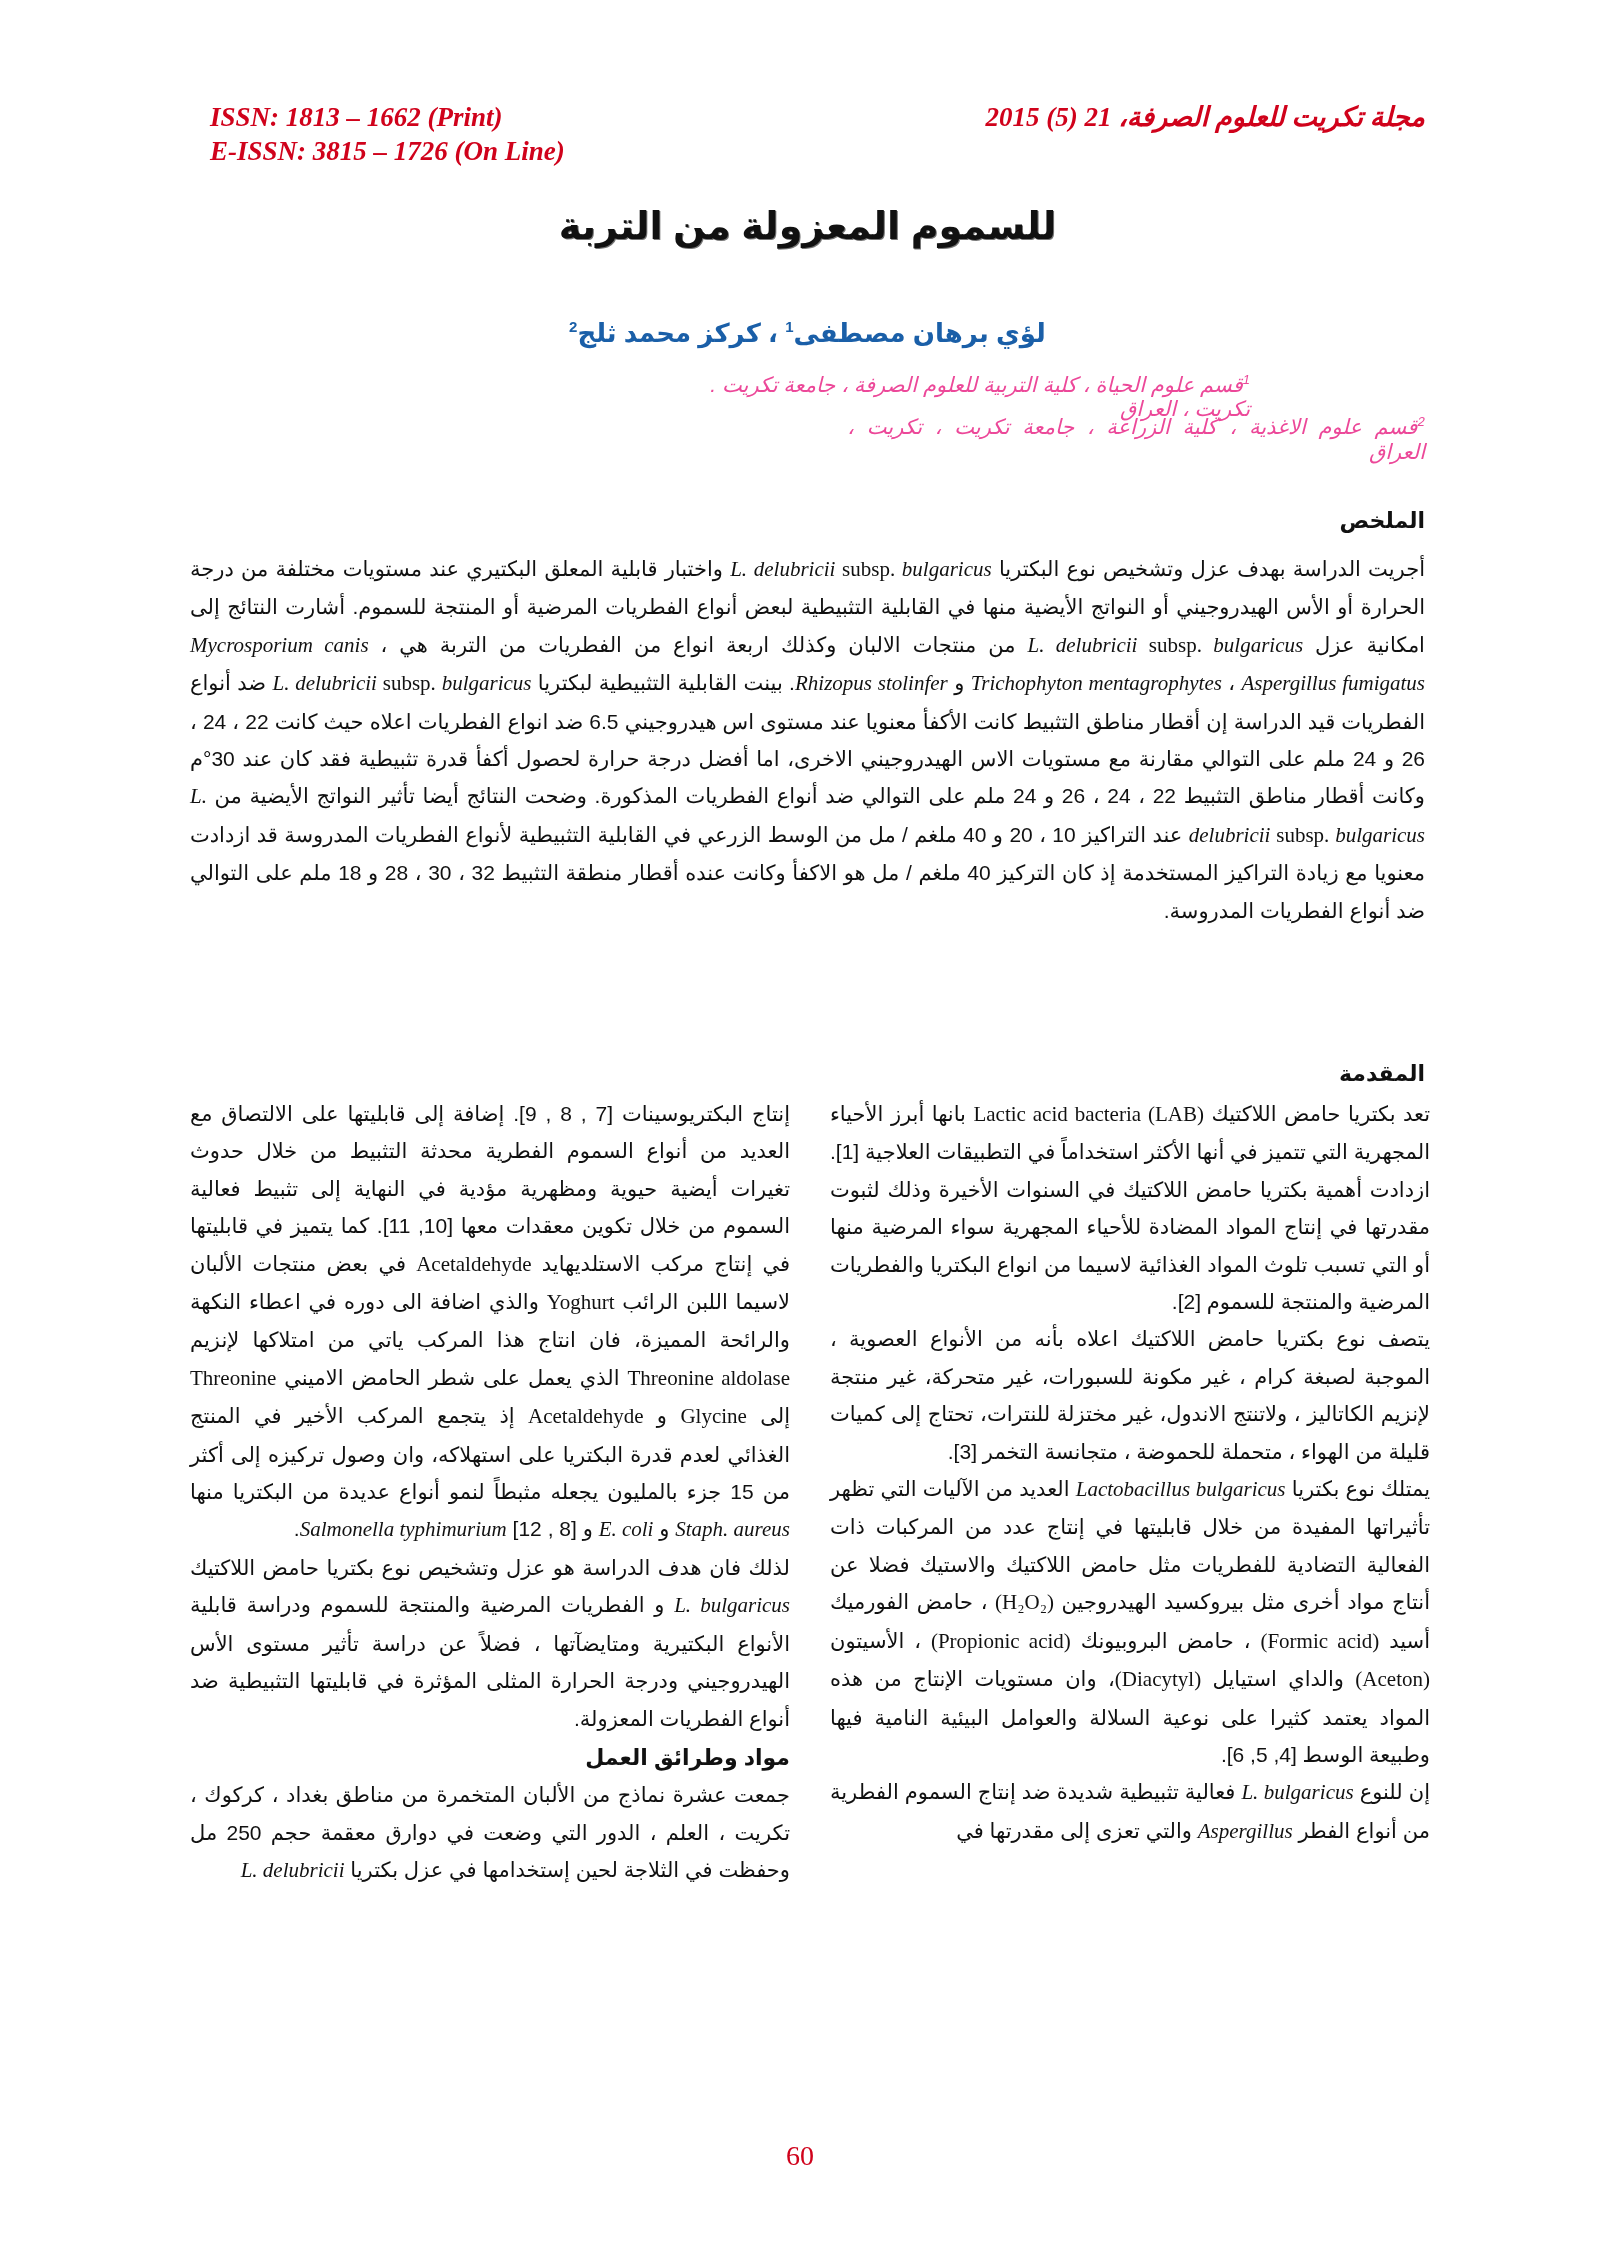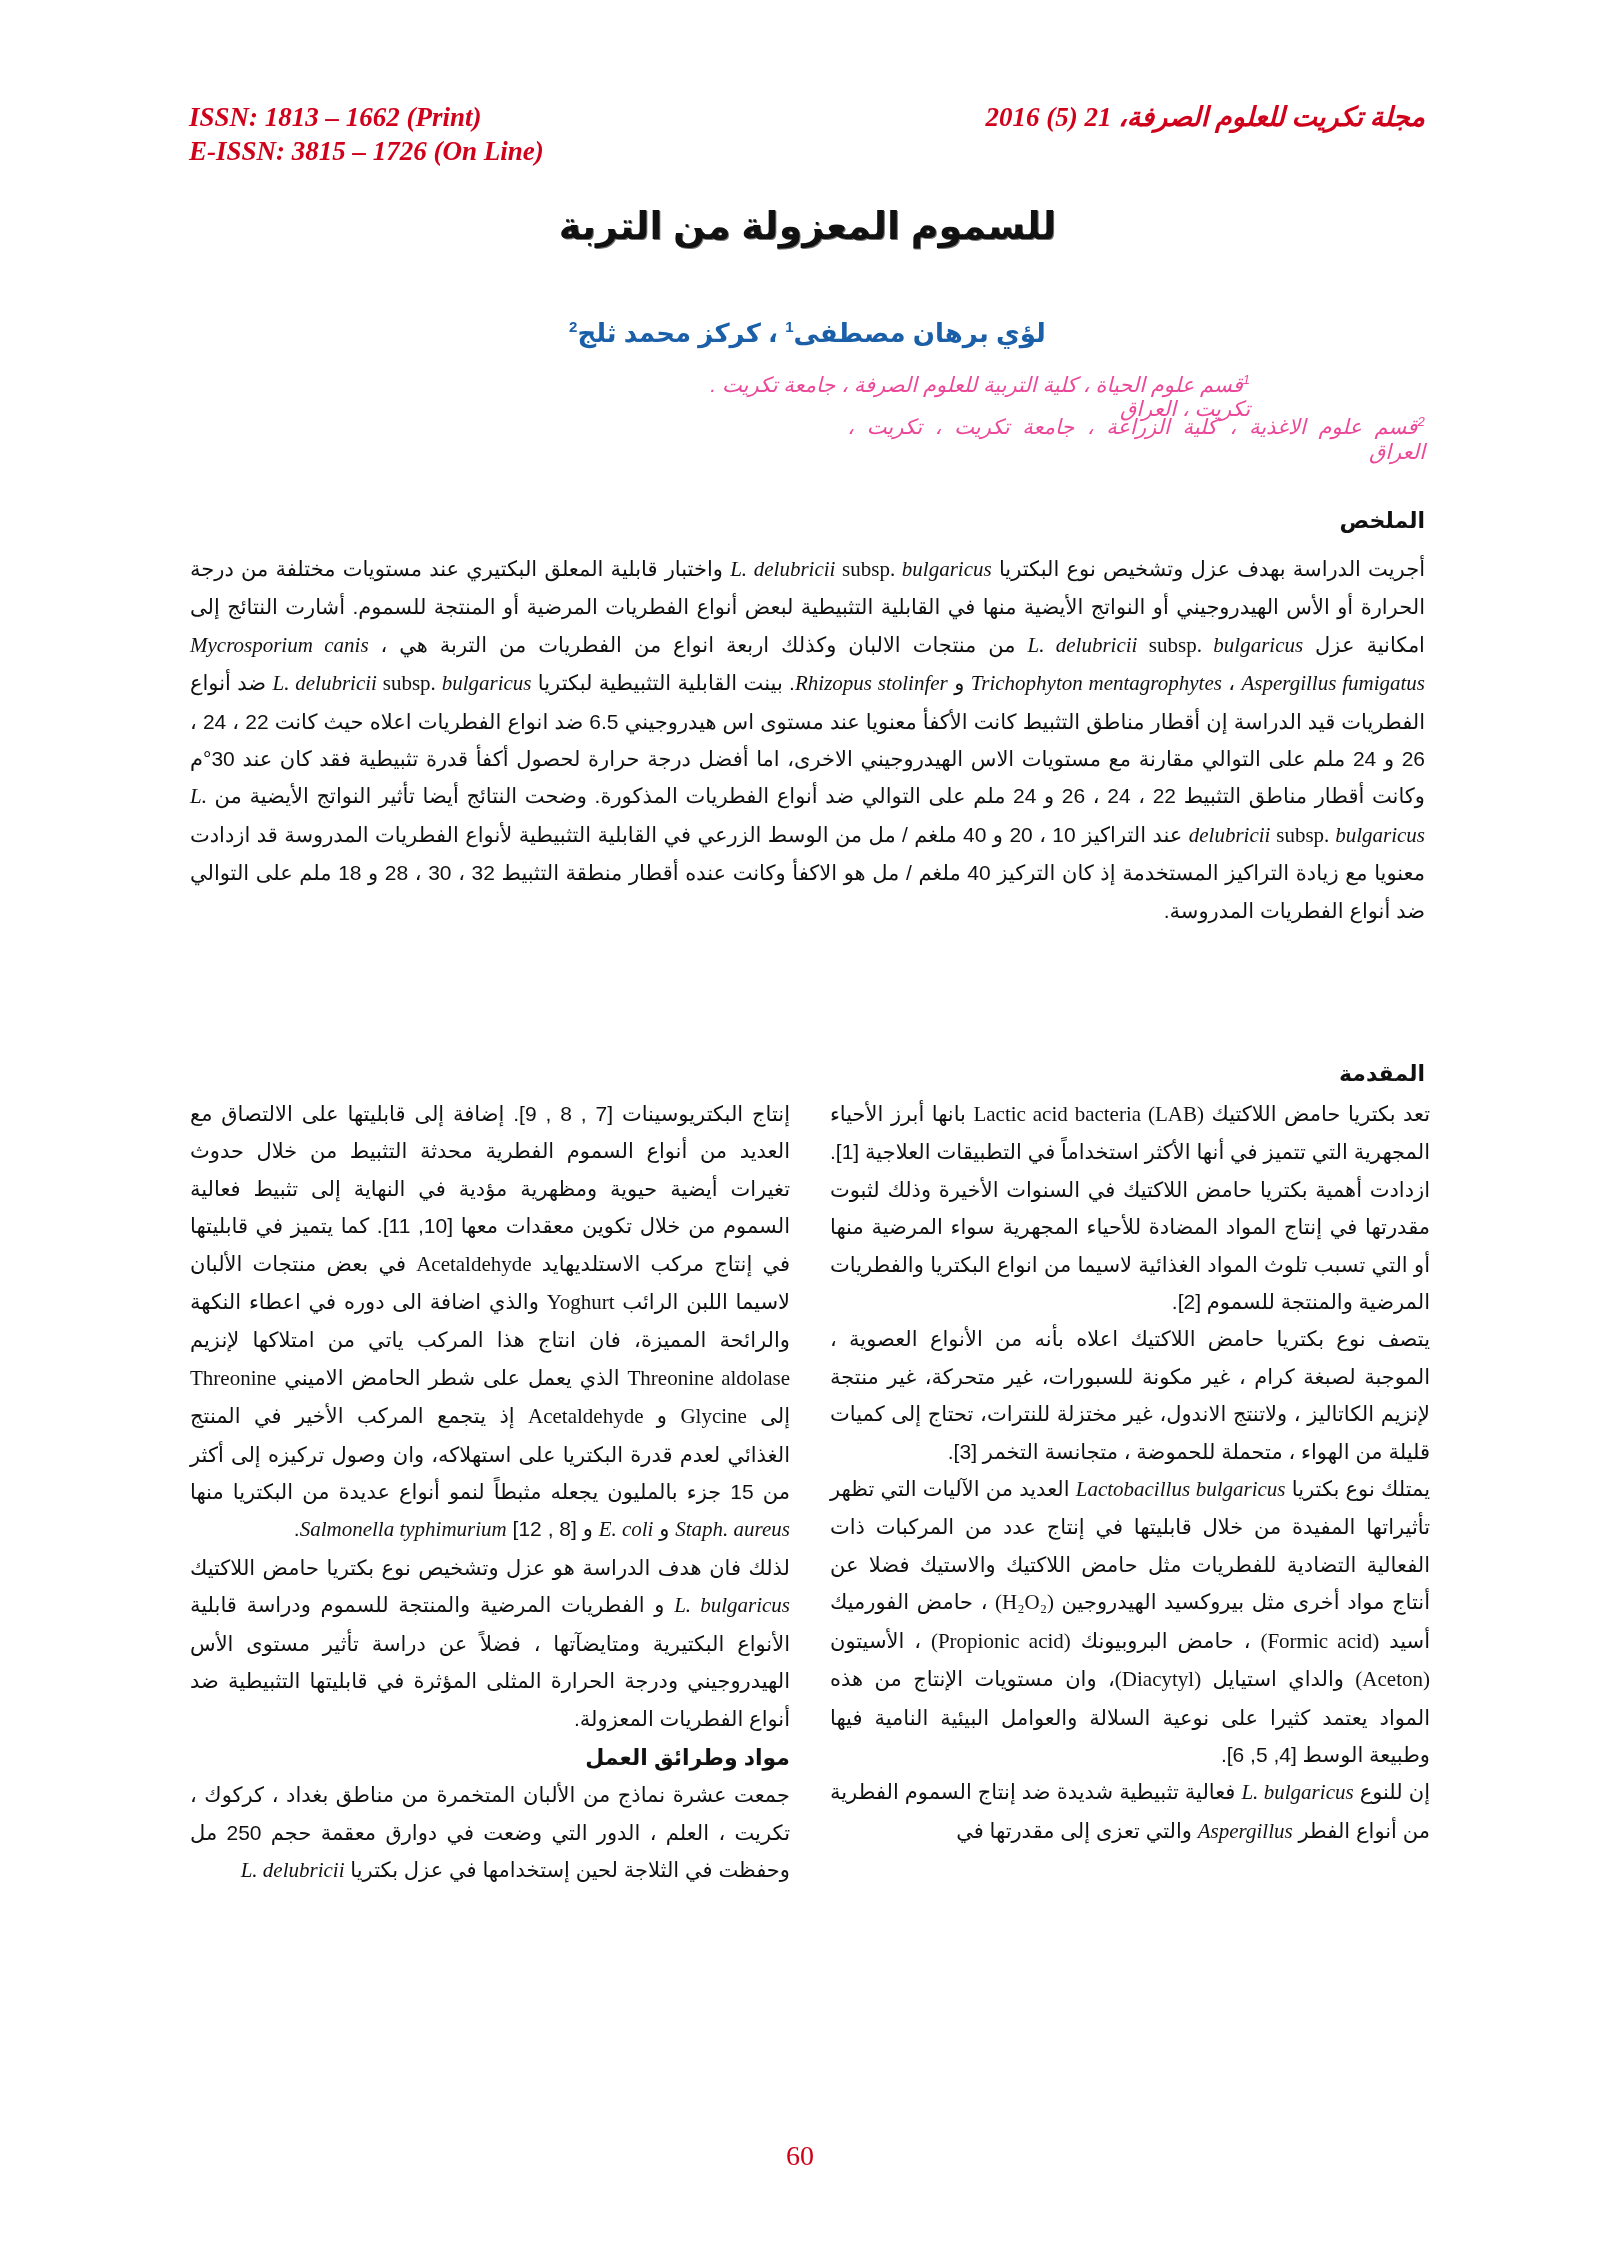--- a/index.html
+++ b/index.html
@@ -1,19 +1,19 @@
 <!DOCTYPE html>
 <html lang="ar"><head>
 <meta charset="utf-8">
 <style>
   html, body { margin:0; padding:0; background:#ffffff; }
   body { width:1600px; height:2263px; position:relative; overflow:hidden; font-family:"Liberation Sans", "DejaVu Sans", sans-serif; color:#111; }
   .page { position:absolute; left:0; top:0; width:1600px; height:2263px; }
   .hdr { position:absolute; top:100px; font-family:"Liberation Serif", serif; font-weight:bold; font-style:italic; color:#d0021b; font-size:27px; line-height:34px; }
-  .hdr-left { left:189px; direction:ltr; text-align:left; }
+  .hdr-left { left:210px; direction:ltr; text-align:left; }
   .hdr-right { right:175px; direction:rtl; text-align:right; }
   .title { position:absolute; top:195px; left:190px; width:1235px; direction:rtl; text-align:center; font-weight:bold; font-size:38px; line-height:62px; text-shadow:1px 1px 0 #777; }
   .title .lat { font-family:"Liberation Serif", serif; font-style:italic; }
   .authors { position:absolute; top:318px; left:190px; width:1235px; direction:rtl; text-align:center; color:#1a5fa8; font-weight:bold; font-size:26px; }
   .authors sup { font-size:15px; color:#1a5fa8; }
   .affil { position:absolute; left:190px; width:1235px; direction:rtl; text-align:right; color:#ec4899; font-style:italic; font-size:21px; padding-right:15px; box-sizing:border-box; }
   .affil sup { font-size:13px; }
   .affil1 { top:372px; padding-right:0; }
   .affil2 { top:415px; padding-right:0; }
   .sec-h { position:absolute; direction:rtl; text-align:right; font-weight:bold; font-size:22px; }
@@ -29,21 +29,21 @@
 </style>
 </head>
 <body>
 
 <div class="page">
 
   <div class="hdr hdr-left">
     <div>ISSN: 1813 – 1662 (Print)</div>
     <div>E-ISSN: 3815 – 1726 (On Line)</div>
   </div>
-  <div class="hdr hdr-right">مجلة تكريت للعلوم الصرفة، 21 (5) 2016</div>
+  <div class="hdr hdr-right">مجلة تكريت للعلوم الصرفة، 21 (5) 2015</div>
 
   <div class="title">
     <div>للسموم المعزولة من التربة</div>
   </div>
 
   <div class="authors">
     <span>لؤي برهان مصطفى</span><sup>1</sup><span> ، </span><span>كركز محمد ثلج</span><sup>2</sup>
   </div>
 
   <div class="affil affil1" style="padding-right:0;">

